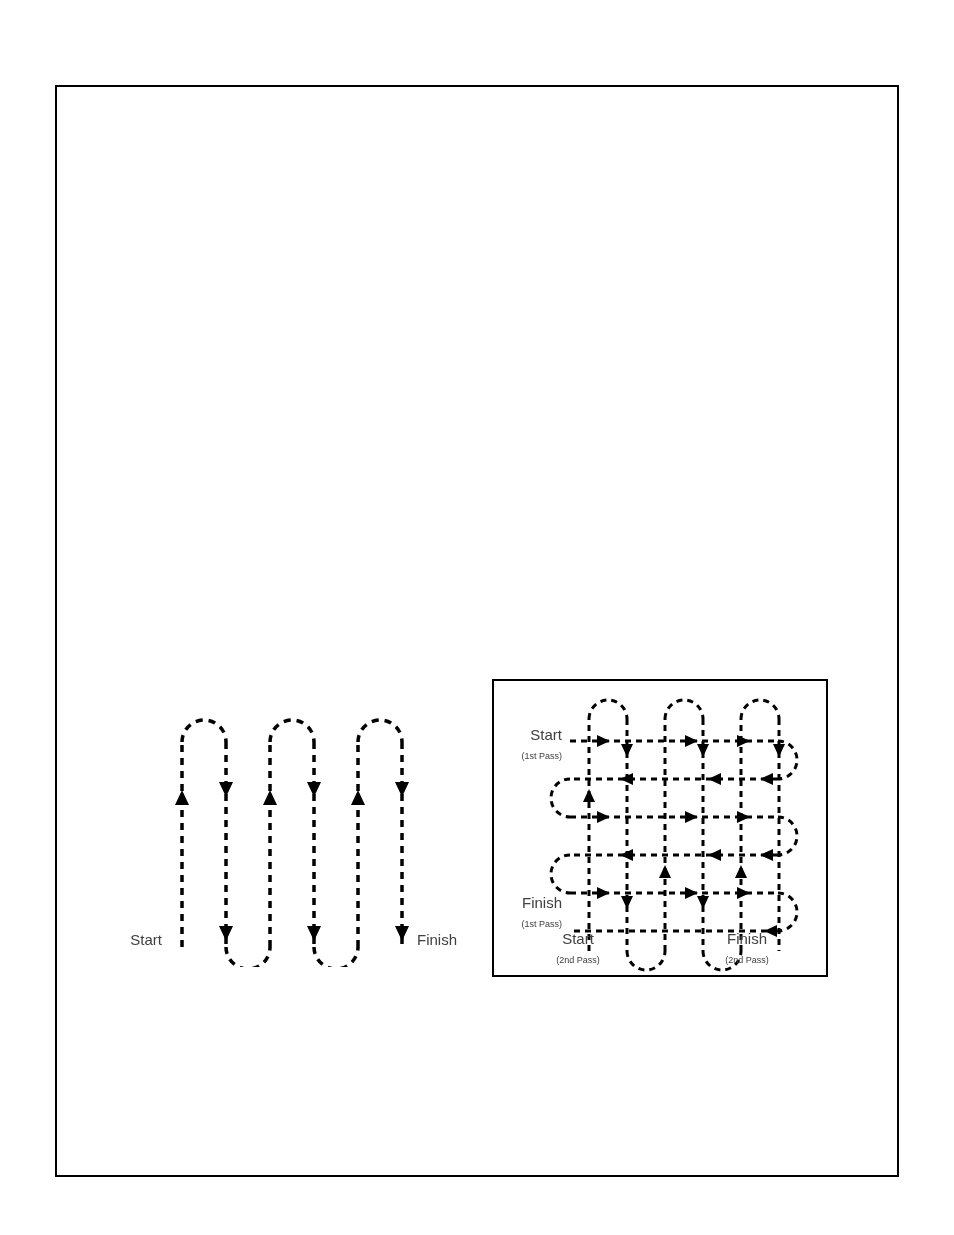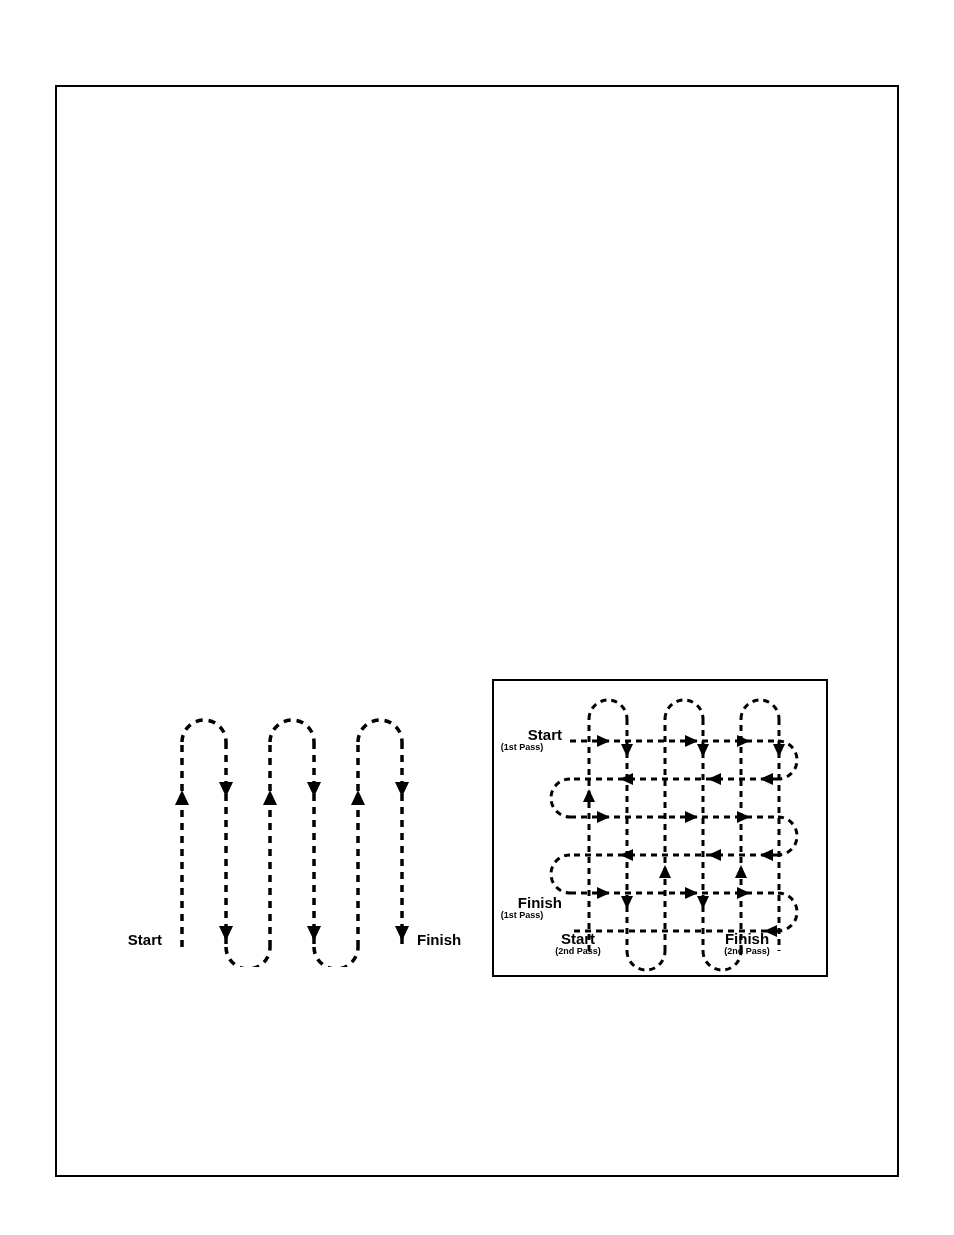--- a/index.html
+++ b/index.html
@@ -57,34 +57,33 @@
     width: 336px;
     height: 298px;
     border: 2px solid #000000;
     box-sizing: border-box;
     background: #ffffff;
   }
 
   
   .label {
     position: absolute;
-    color: #000000;
-    font-weight: bold;
+    color: #404040;
+    font-weight: normal;
     white-space: nowrap;
     line-height: 1.0;
   }
   .label .main {
     display: block;
     font-size: 15px;
   }
   .label .sub {
     display: block;
     font-size: 9px;
-    margin-top: 1px;
-    text-align: center;
+    margin-top: 10px;
   }
   .label.center {
     text-align: center;
   }
   .label.right {
     text-align: right;
   }
   .label.left {
     text-align: left;
   }

